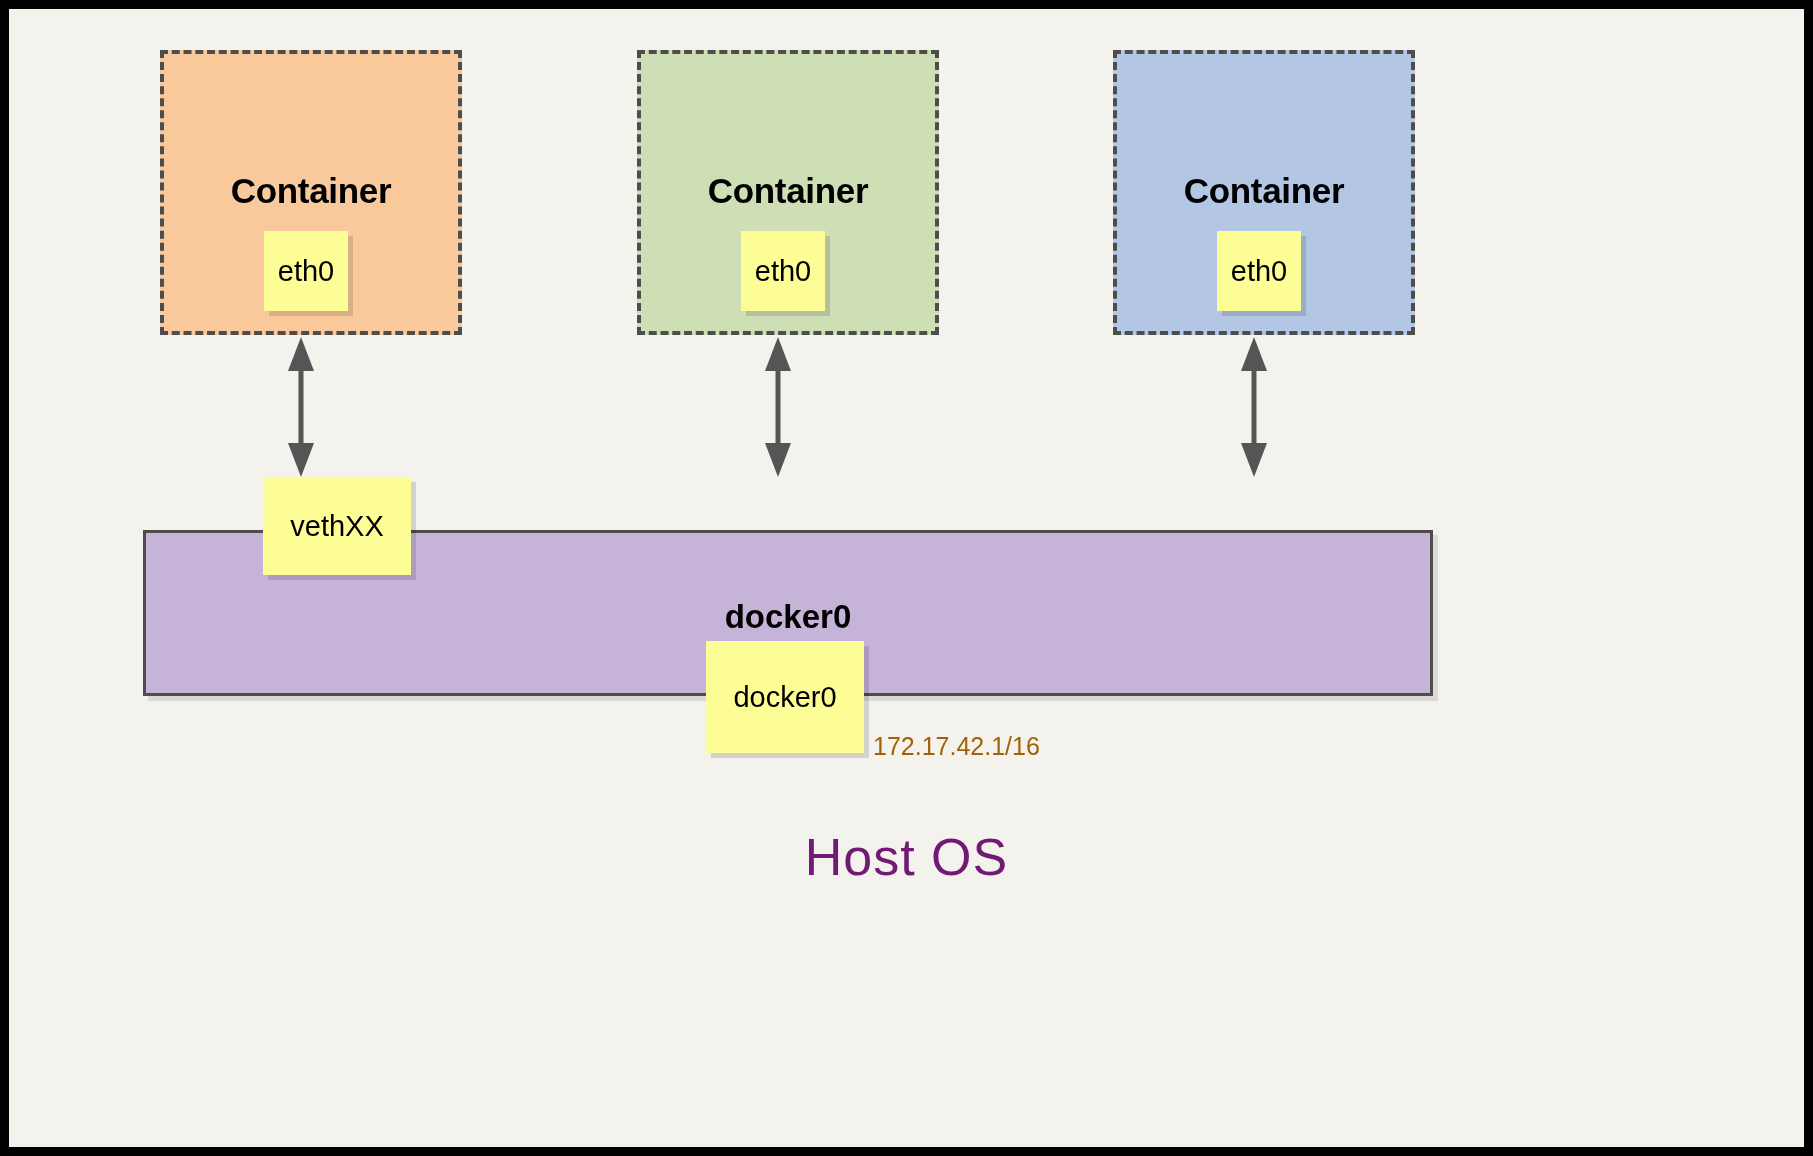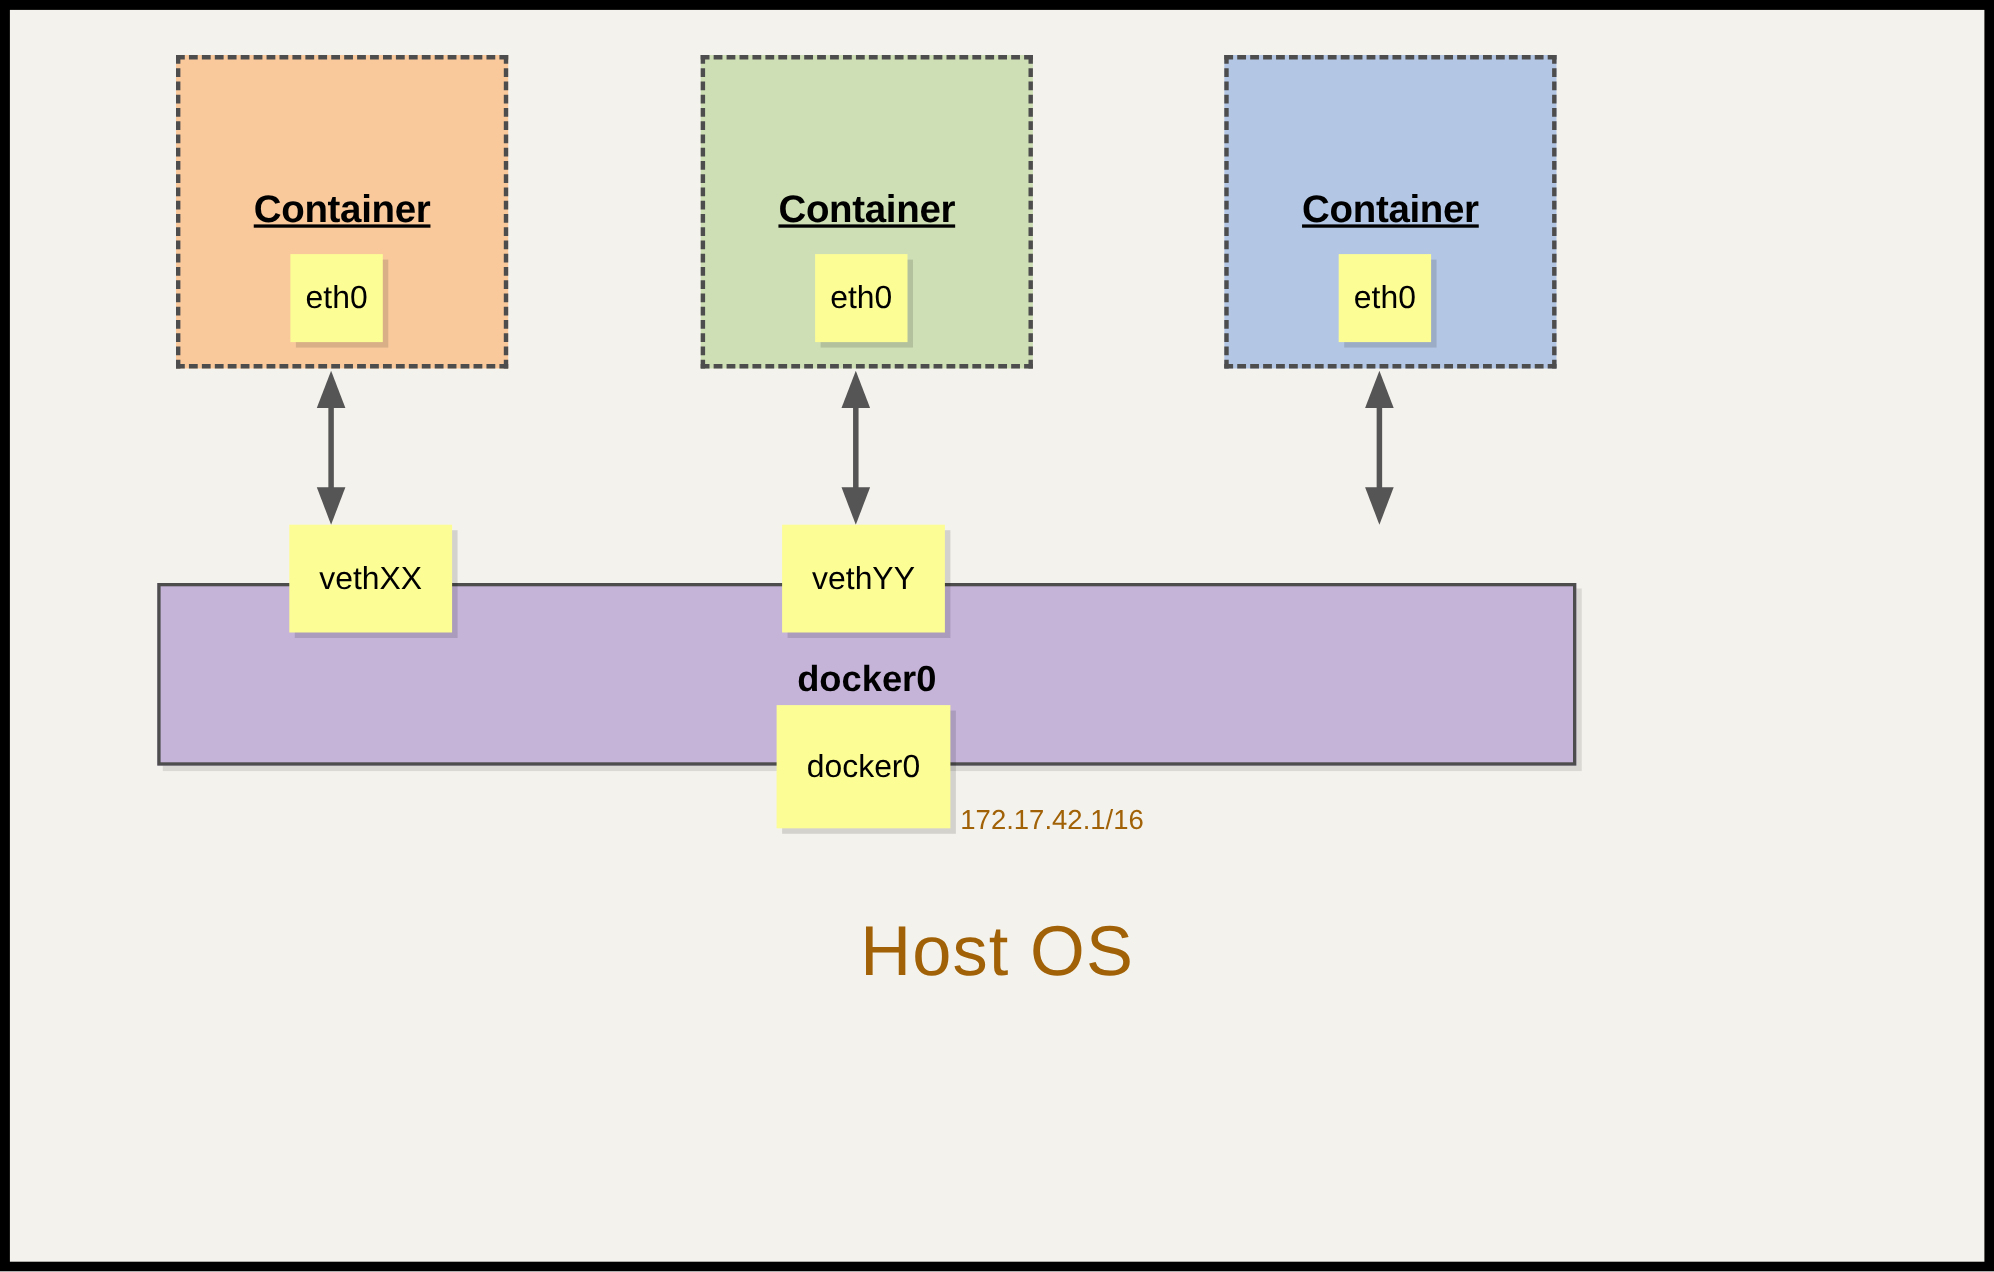--- a/index.html
+++ b/index.html
@@ -43,21 +43,20 @@
   .container-box .container-title {
     position: absolute;
     left: 0;
     right: 0;
     top: 117px;
     text-align: center;
     font-size: 35px;
     font-weight: bold;
     color: #000000;
     letter-spacing: -0.3px;
-    text-decoration: underline;
   }
 
   #container-1 { left: 151px; top: 41px; background: #f9c99c; }
   #container-2 { left: 628px; top: 41px; background: #cedfb5; }
   #container-3 { left: 1104px; top: 41px; background: #b3c6e4; }
 
   
   .node-box {
     position: absolute;
     background: #fdfd96;
@@ -142,23 +141,23 @@
     z-index: 7;
   }
 
   
   #host-os-label {
     position: absolute;
     left: 0;
     right: 0;
     top: 818px;
     text-align: center;
-    font-size: 64px;
+    font-size: 52px;
     font-weight: 300;
-    color: #a16207;
+    color: #701a75;
     letter-spacing: 1px;
   }
 </style>
 </head>
 <body>
 
 <div id="canvas">
   <div id="stage">
 
     <div class="container-box" id="container-1">
@@ -201,21 +200,20 @@
       <polygon points="11,142 24,108 -2,108" fill="#555555"></polygon>
     </svg>
 
     <svg class="arrow-svg" id="arrow-3" width="22" height="144" viewBox="0 0 22 144">
       <line x1="11" y1="30" x2="11" y2="114" stroke="#555555" stroke-width="5"></line>
       <polygon points="11,2 24,36 -2,36" fill="#555555"></polygon>
       <polygon points="11,142 24,108 -2,108" fill="#555555"></polygon>
     </svg>
 
     <div class="node-box veth-box" id="veth-1">vethXX</div>
-    <div class="node-box veth-box" id="veth-2">vethYY</div>
 
     <div class="node-box" id="docker0-iface-box">docker0</div>
 
     <div id="ip-label">172.17.42.1/16</div>
 
     <div id="host-os-label">Host OS</div>
 
   </div>
 </div>
 

